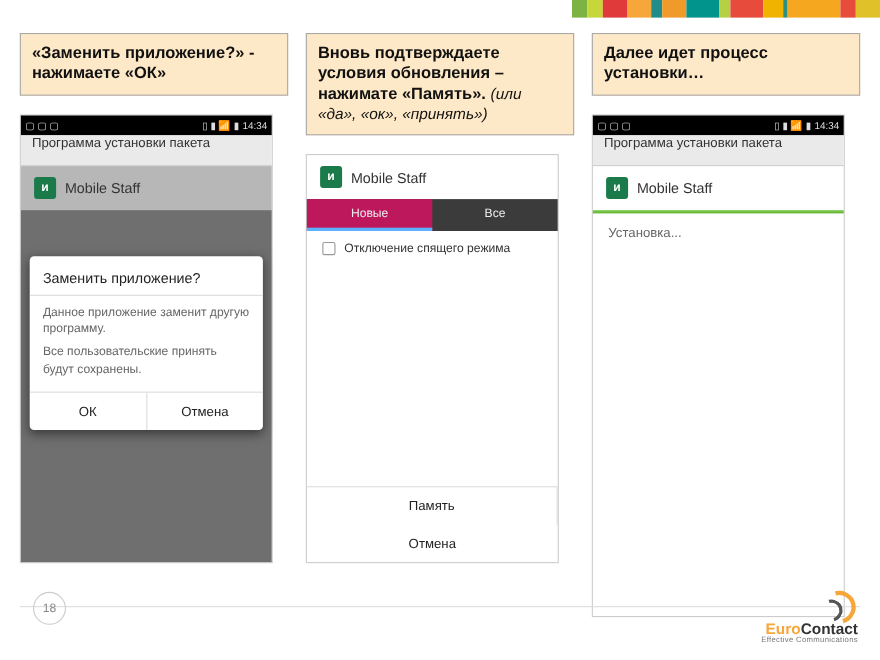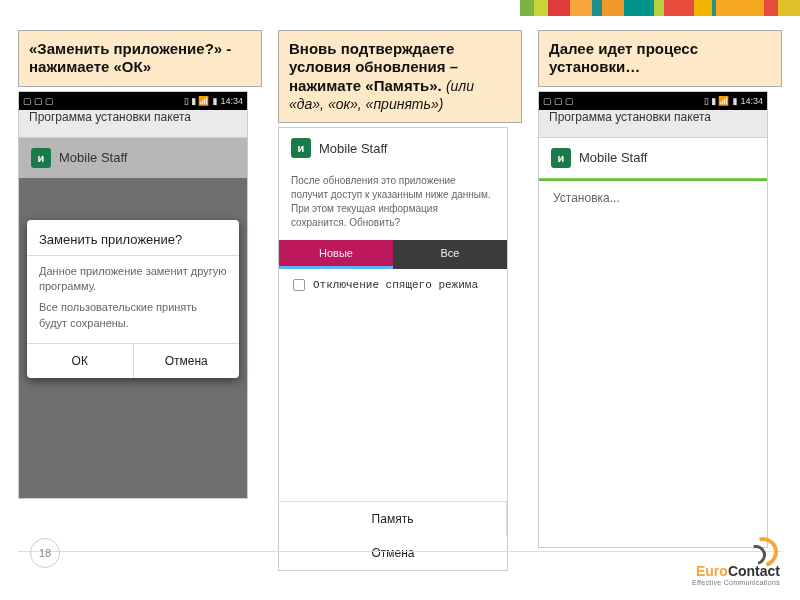--- a/index.html
+++ b/index.html
@@ -26,21 +26,21 @@
   .col { flex: 1; display: flex; flex-direction: column; }
 
   .callout {
     background: #fde9c7;
     border: 1px solid #a9a9a9;
     padding: 9px 10px;
     font-size: 15px;
     font-weight: bold;
     line-height: 1.22;
     color: #111;
-    margin-bottom: 4px;
+    margin-bottom: 17px;
   }
   .callout .ital { font-style: italic; font-weight: normal; font-size: 14px; }
 
   .phone {
     width: 230px;
     border: 1px solid #ccc;
     background: #fff;
     position: relative;
   }
 
@@ -108,21 +108,21 @@
     font-size: 12px; color: #222; border-right: 1px solid #dcdcdc;
     cursor: pointer;
   }
   .dlg-btn:last-child { border-right: none; }
 
   
   .permtext { font-size: 10px; color: #666; padding: 6px 12px 10px; line-height: 1.4; }
   .tabs2 { display: flex; background: #3b3b3b; }
   .tab2 { flex: 1; text-align: center; color: #eee; font-size: 11px; padding: 7px 0; }
   .tab2.active { border-bottom: 3px solid #5eb1ff; background: #be185d; }
-  .perm-item { display: flex; align-items: center; gap: 8px; padding: 10px 14px; font-size: 11px; color: #333; font-family: Liberation Mono, monospace; }
+  .perm-item { display: flex; align-items: center; gap: 8px; padding: 10px 14px; font-size: 11px; color: #333; }
   .lock-ico { width: 12px; height: 12px; border: 1px solid #999; border-radius: 2px; position: relative; }
   .phone2-body { height: 200px; }
   .btm-btns { display: flex; border-top: 1px solid #dcdcdc; flex-direction: column; }
   .btm-btn { flex:1; text-align:center; font-size:12px; padding:10px 0; color:#222; border-right:1px solid #dcdcdc; cursor:pointer;}
   .btm-btn:last-child{border-right:none;}
 
   
   .install-text { font-size: 12px; color: #666; padding: 10px 14px; }
   .phone3-body { height: 332px; }
 
@@ -217,21 +217,20 @@
   <div class="col">
     <div class="callout">
       <span>Вновь подтверждаете условия обновления – нажимате «Память».</span>
       <span class="ital">(или «да», «ок», «принять»)</span>
     </div>
     <div class="phone">
       <div class="app-row">
         <div class="app-icon"></div>
         <span>Mobile Staff</span>
       </div>
-      <div class="permtext">После обновления это приложение получит доступ к указанным ниже данным. При этом текущая информация сохранится. Обновить?</div>
       <div class="tabs2">
         <div class="tab2 active">Новые</div>
         <div class="tab2">Все</div>
       </div>
       <div class="perm-item">
         <div class="lock-ico"></div>
         <span>Отключение спящего режима</span>
       </div>
       <div class="phone2-body"></div>
       <div class="btm-btns">

